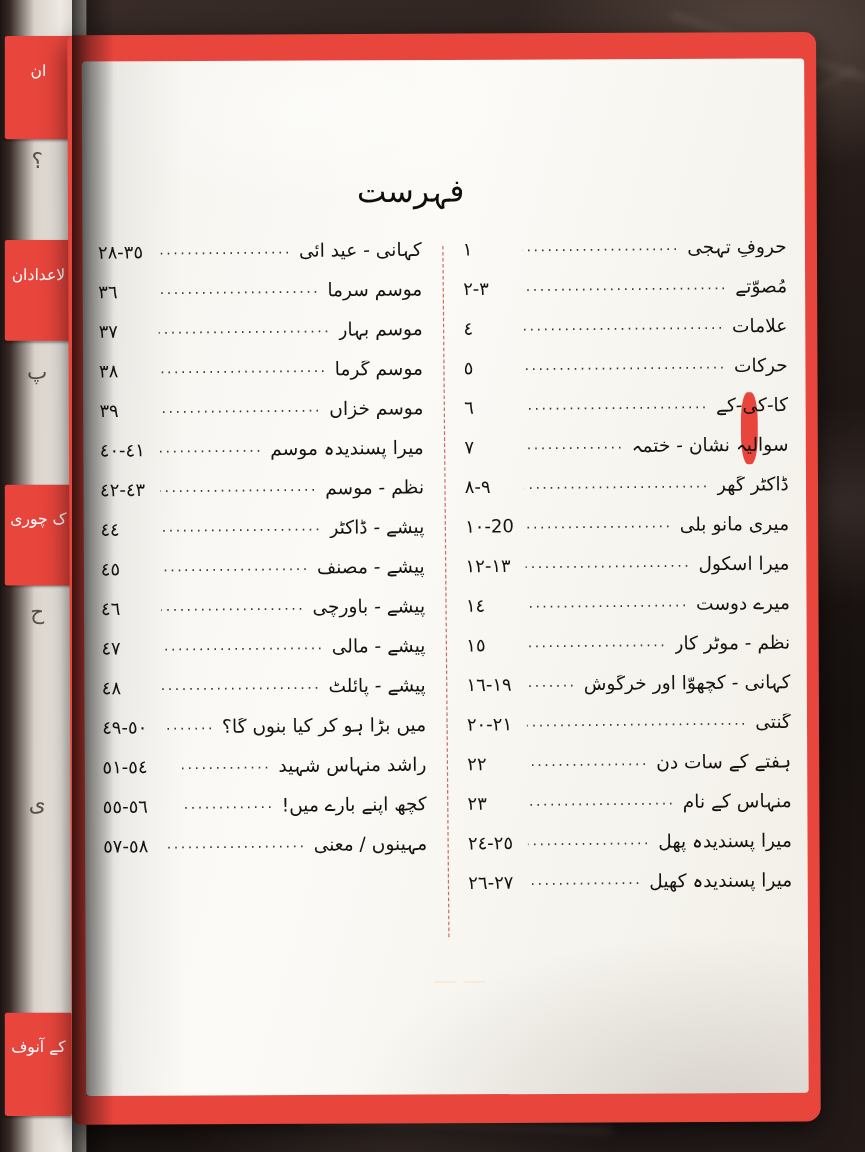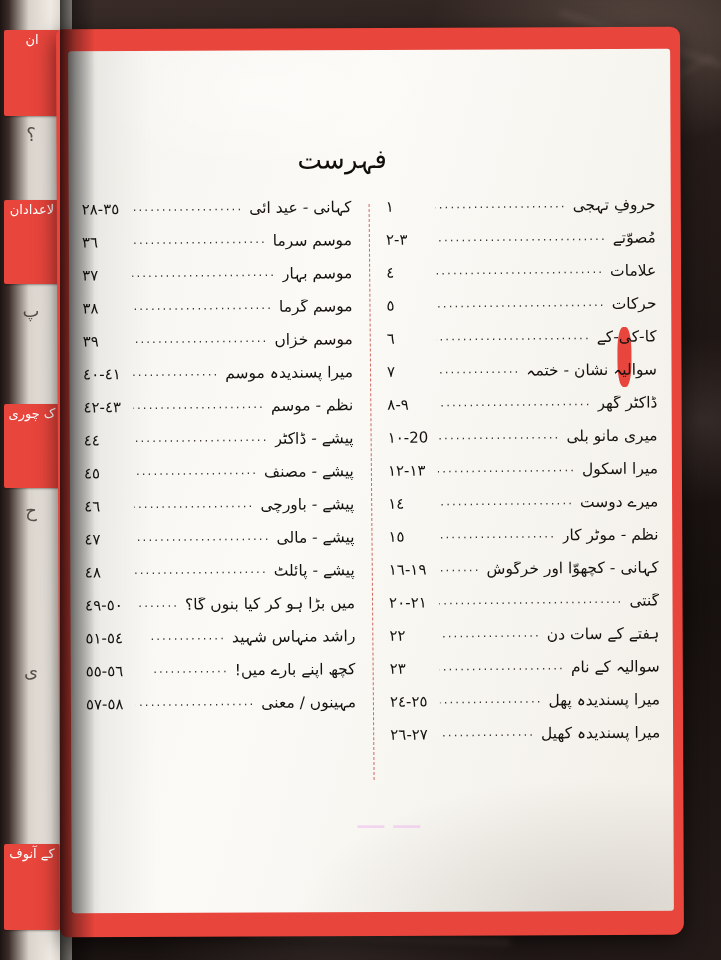--- a/index.html
+++ b/index.html
@@ -47,21 +47,21 @@
     background: #e8453c;
     border-radius: 2px;
     box-shadow: 0 1px 2px rgba(0,0,0,0.35);
   }
   .left-strip span {
     display: block;
     text-align: center;
     color: #fff;
     font-size: 13px;
     line-height: 1.5;
-    padding: 0 2px;
+    padding: 20px 2px;
     font-family: "DejaVu Sans", sans-serif;
     direction: rtl;
   }
   .left-mark {
     position: absolute;
     left: 6px;
     width: 50px;
     color: #2b2320;
     font-size: 18px;
     text-align: center;
@@ -188,25 +188,25 @@
     direction: rtl;
   }
   .col-left .row .page { text-align: left; }
 
   
   .content { transform: rotate(-0.5deg); }
 
   
   .showthrough {
     position: absolute;
-    left: 250px; top: 800px;
+    left: 234px; top: 800px;
     width: 170px; height: 70px;
     opacity: 0.18;
-    color: #d946ef;
-    font-size: 30px;
+    color: #fdba74;
+    font-size: 20px;
     letter-spacing: 3px;
     filter: blur(0.6px);
     z-index: 4;
     direction: rtl;
   }
 </style>
 </head>
 <body>
 
 <div id="page">
@@ -322,21 +322,21 @@
           <span class="label">گنتی</span>
           <span class="dots">.........................................</span>
           <span class="page">٢١-٢٠</span>
         </div>
         <div class="row">
           <span class="label">ہفتے کے سات دن</span>
           <span class="dots">...........................</span>
           <span class="page">٢٢</span>
         </div>
         <div class="row">
-          <span class="label">سوالیہ کے نام</span>
+          <span class="label">منہاس کے نام</span>
           <span class="dots">.............................</span>
           <span class="page">٢٣</span>
         </div>
         <div class="row">
           <span class="label">میرا پسندیدہ پھل</span>
           <span class="dots">.....................</span>
           <span class="page">٢٥-٢٤</span>
         </div>
         <div class="row">
           <span class="label">میرا پسندیدہ کھیل</span>

